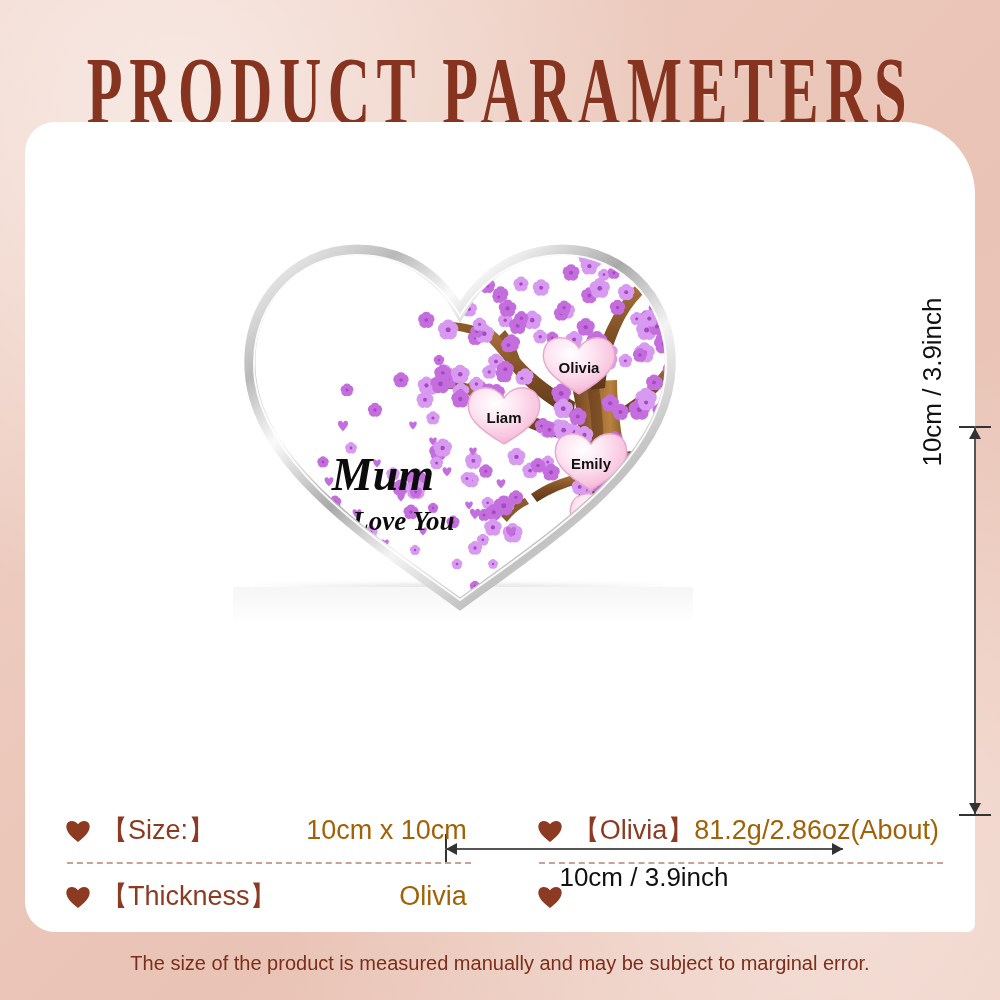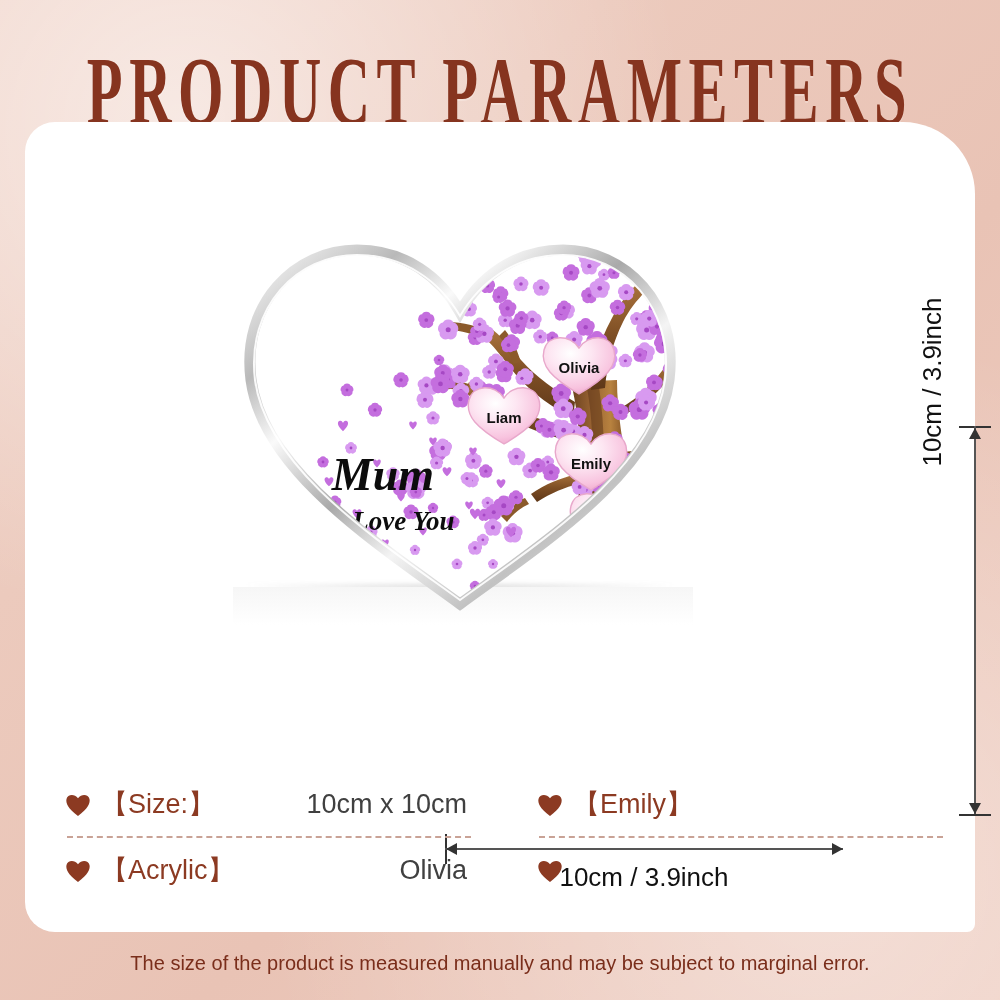--- a/index.html
+++ b/index.html
@@ -84,37 +84,37 @@
     border-top:6px solid transparent;border-bottom:6px solid transparent;border-right:11px solid #333;}
   #dim-h-arrow-r{position:absolute;left:627px;top:641px;width:0;height:0;
     border-top:6px solid transparent;border-bottom:6px solid transparent;border-left:11px solid #333;}
   #dim-h-label{
     position:absolute;left:240px;top:660px;width:398px;text-align:center;
     font-size:26px;color:#111;white-space:nowrap;
   }
 
   
   #specs{
-    position:absolute;left:40px;top:650px;width:880px;
+    position:absolute;left:40px;top:676px;width:880px;
     display:grid;grid-template-columns:1fr 1fr;column-gap:64px;
   }
   .spec-cell{padding:0;}
   .spec-row{
     display:flex;align-items:center;
     height:64px;
   }
   .spec-heart{
     width:26px;height:24px;flex:0 0 auto;margin-right:10px;position:relative;top:1px;
   }
   .spec-key{
     font-size:27px;color:#8c3a22;white-space:nowrap;
     font-family:"Liberation Sans", sans-serif;
   }
   .spec-val{
-    margin-left:auto;font-size:27px;color:#404040;white-space:nowrap;
+    margin-left:auto;font-size:27px;color:#a16207;white-space:nowrap;
     padding-right:6px;
   }
   .spec-rule{
     height:0;border-top:2px dashed #c9a296;
     margin:0 2px;
   }
 
   
   #footnote{
     position:absolute;left:0;right:0;top:952px;text-align:center;
@@ -1681,33 +1681,34 @@
         <span class="spec-key">【Size:】</span>
         <span class="spec-val">10cm x 10cm</span>
       </div>
       <div class="spec-rule"></div>
       <div class="spec-row">
         <span class="spec-heart">
           <svg width="26" height="24" viewBox="0 0 26 24">
               <path d="M13 23 C 3 15.5, 0.6 10, 1.5 6 C 2.6 1.2, 9.2 0.2, 13 5.2 C 16.8 0.2, 23.4 1.2, 24.5 6 C 25.4 10, 23 15.5, 13 23 Z" fill="#8c3a22"></path>
             </svg>
         </span>
-        <span class="spec-key">【Acrylic】</span>
+        <span class="spec-key">【Thickness】</span>
         <span class="spec-val">Olivia</span>
       </div>
     </div>
 
     <div class="spec-cell">
       <div class="spec-row">
         <span class="spec-heart">
           <svg width="26" height="24" viewBox="0 0 26 24">
               <path d="M13 23 C 3 15.5, 0.6 10, 1.5 6 C 2.6 1.2, 9.2 0.2, 13 5.2 C 16.8 0.2, 23.4 1.2, 24.5 6 C 25.4 10, 23 15.5, 13 23 Z" fill="#8c3a22"></path>
             </svg>
         </span>
-        <span class="spec-key">【Emily】</span>
+        <span class="spec-key">【Olivia】</span>
+        <span class="spec-val">81.2g/2.86oz(About)</span>
       </div>
       <div class="spec-rule"></div>
       <div class="spec-row">
         <span class="spec-heart">
           <svg width="26" height="24" viewBox="0 0 26 24">
               <path d="M13 23 C 3 15.5, 0.6 10, 1.5 6 C 2.6 1.2, 9.2 0.2, 13 5.2 C 16.8 0.2, 23.4 1.2, 24.5 6 C 25.4 10, 23 15.5, 13 23 Z" fill="#8c3a22"></path>
             </svg>
         </span>
       </div>
     </div>

